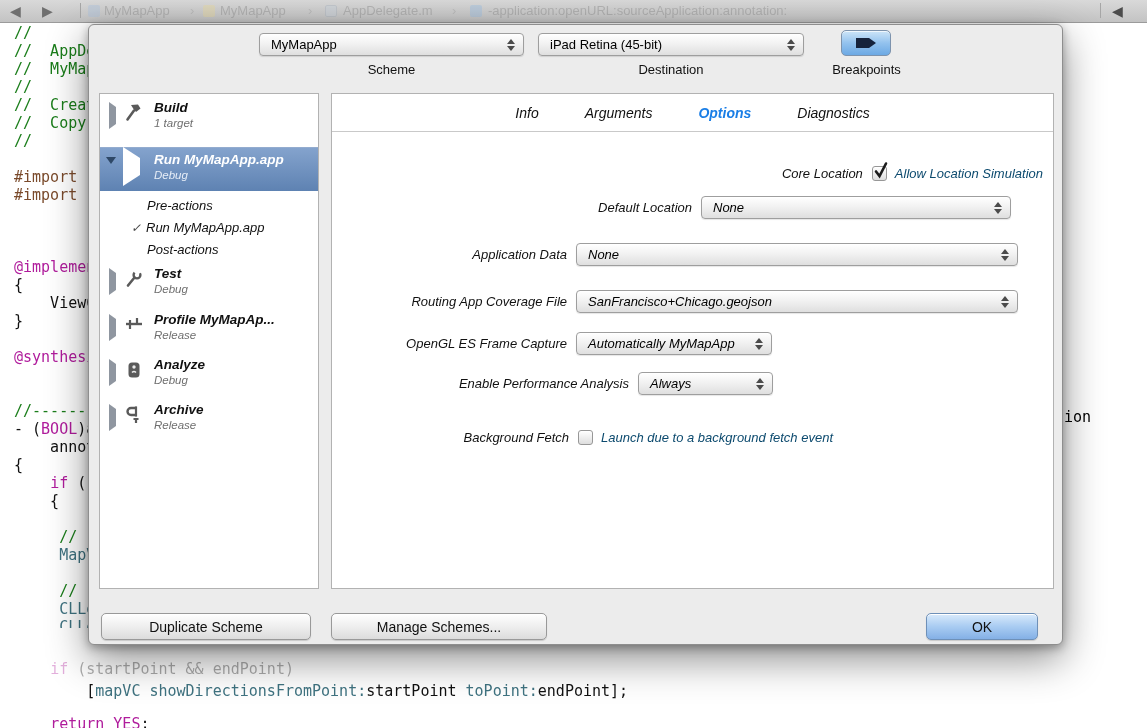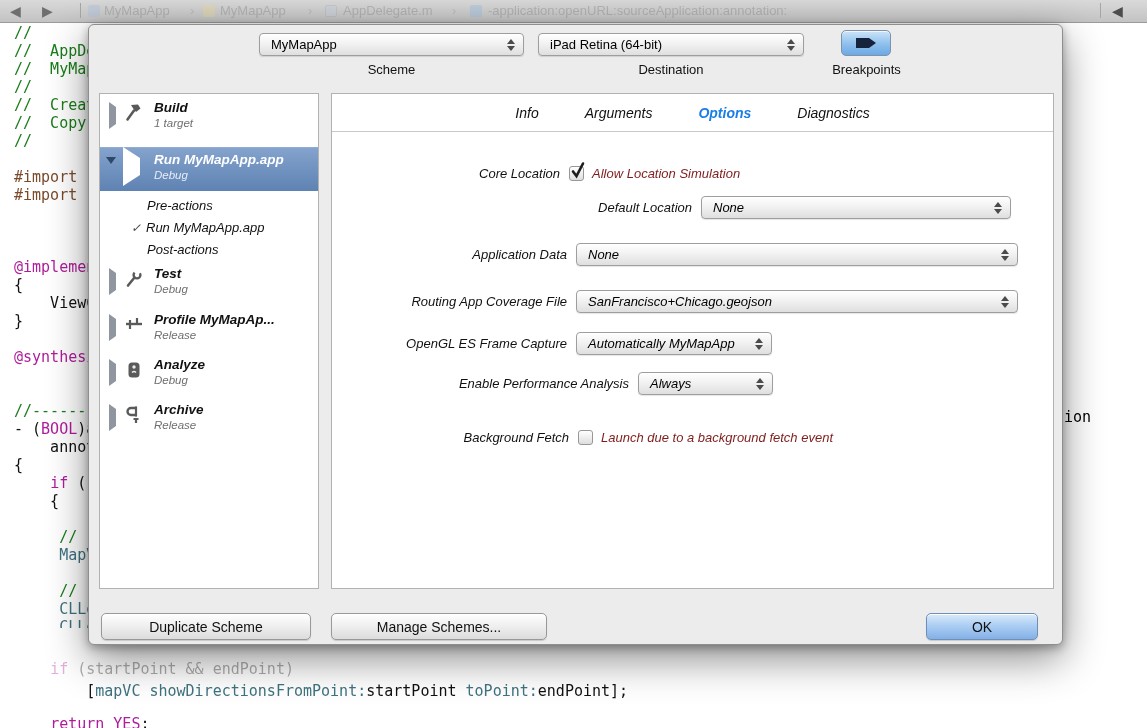--- a/index.html
+++ b/index.html
@@ -96,33 +96,33 @@
   
   .tabbar{position:absolute;left:0;top:0;width:100%;height:38px;border-bottom:1px solid #c9c9c9;
     display:flex;align-items:center;justify-content:center;gap:46px;font-size:14px;color:#111;box-sizing:border-box;}
   .tab{cursor:default;}
   .tab.active{color:#1a7ee6;font-weight:bold;}
   
   .frow{position:absolute;left:10px;right:10px;display:flex;align-items:center;height:23px;}
   .flabel{font-size:13px;color:#111;text-align:right;flex:none;}
   .w228{width:218px;} .w360{width:350px;} .w225{width:225px;} .w297{width:287px;} .w237{width:227px;}
   .gap{width:9px;flex:none;}
-  .r-core{top:68px;} .r-default{top:102px;} .r-appdata{top:149px;} .r-routing{top:196px;}
+  .r-core{top:68px;justify-content:flex-end;} .r-default{top:102px;} .r-appdata{top:149px;} .r-routing{top:196px;}
   .r-opengl{top:238px;} .r-perf{top:278px;} .r-bg{top:332px;}
   .fpopup{position:relative;flex:none;height:23px;box-sizing:border-box;
     background:linear-gradient(#ffffff,#f2f2f2 45%,#dfdfdf);
     border:1px solid #9e9e9e;border-radius:4px;display:flex;align-items:center;
     padding:0 24px 0 11px;font-size:13px;color:#000;
     box-shadow:inset 0 1px 0 #fff,0 1px 1px rgba(0,0,0,.1);white-space:nowrap;overflow:hidden;}
   .pw310{width:310px;} .pw442{width:442px;} .pw196{width:196px;} .pw135{width:135px;}
   .checkbox{position:relative;flex:none;width:15px;height:15px;box-sizing:border-box;
     border:1px solid #979797;border-radius:3px;background:linear-gradient(#ffffff,#dedede);
     box-shadow:inset 0 1px 0 #fff;}
   .checkbox svg{position:absolute;left:0px;top:-5px;overflow:visible;}
-  .cbtext{font-size:13px;color:#7f1d1d;margin-left:8px;white-space:nowrap;}
+  .cbtext{font-size:13px;color:#0c4a6e;margin-left:8px;white-space:nowrap;}
   
   .btn{
     position:absolute;top:588px;height:27px;box-sizing:border-box;
     border:1px solid #999;border-radius:5px;
     background:linear-gradient(#ffffff,#f0f0f0 45%,#dcdcdc);
     font-size:14px;color:#111;display:flex;align-items:center;justify-content:center;
     box-shadow:inset 0 1px 0 #fff,0 1px 1px rgba(0,0,0,.15);cursor:default;white-space:nowrap;
   }
   .btn-duplicate{left:12px;width:210px;}
   .btn-manage{left:242px;width:216px;}
@@ -166,21 +166,21 @@
   <div class="popup scheme-popup">
     <span>MyMapApp</span>
     <span class="stepper">
         <span class="tri-up"></span>
         <span class="tri-down"></span>
       </span>
   </div>
   <div class="ctl-label scheme-label">Scheme</div>
 
   <div class="popup dest-popup">
-    <span>iPad Retina (64-bit)</span>
+    <span>iPad Retina (45-bit)</span>
     <span class="stepper">
         <span class="tri-up"></span>
         <span class="tri-down"></span>
       </span>
   </div>
   <div class="ctl-label dest-label">Destination</div>
 
   <div class="bp-button">
     <svg width="22" height="14" viewBox="0 0 22 14">
       <path d="M1 2 h13 l7 5 -7 5 H1 z" fill="#16233c"></path>

